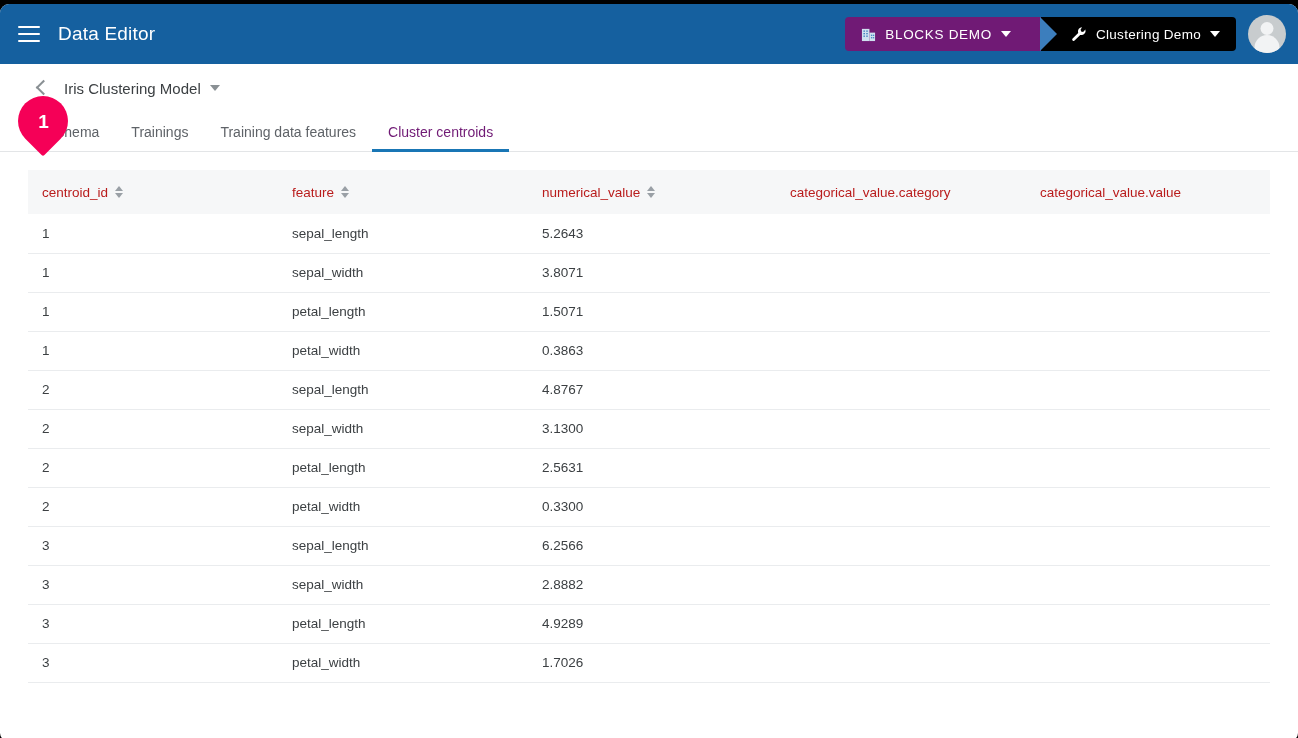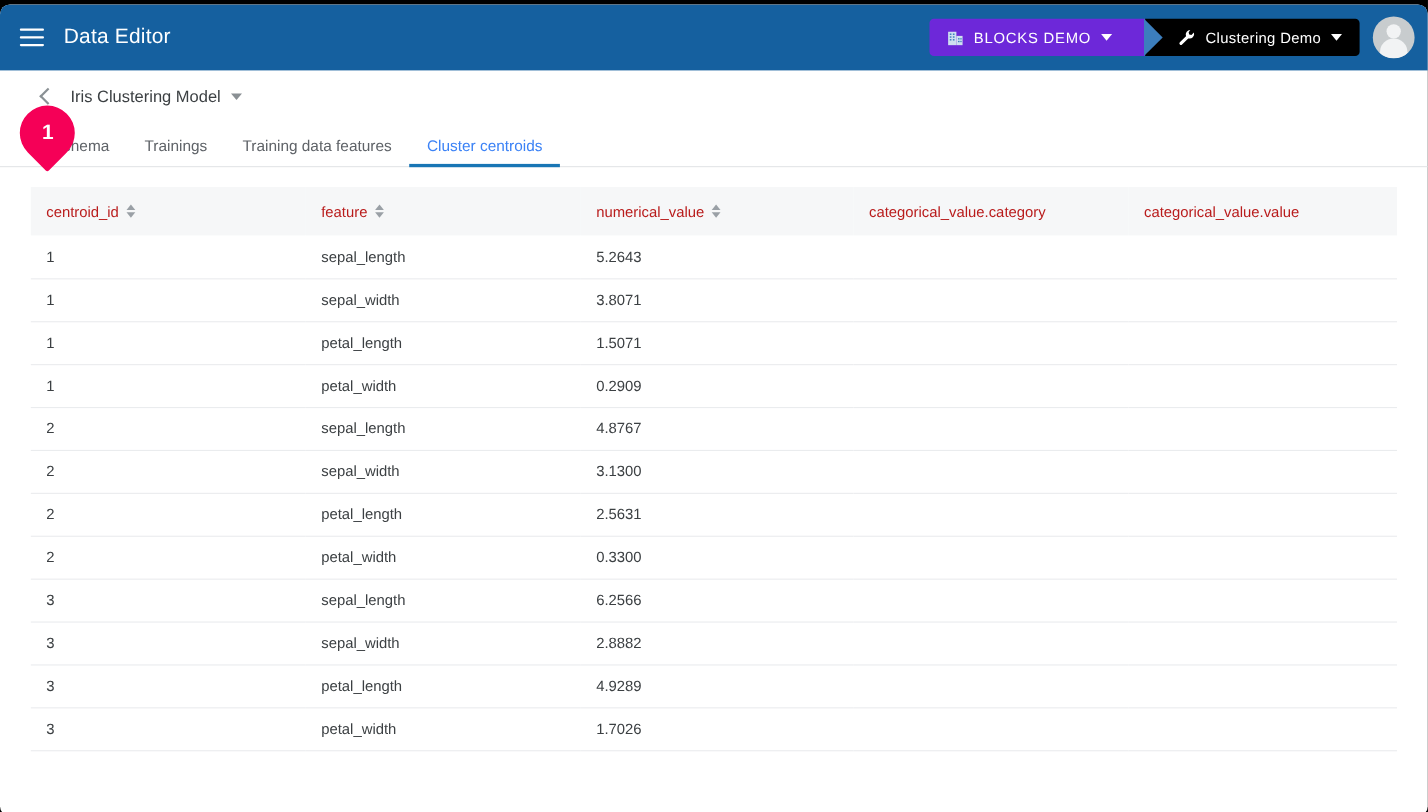--- a/index.html
+++ b/index.html
@@ -67,21 +67,21 @@
   .chip {
     display: flex;
     align-items: center;
     gap: 9px;
     color: #ffffff;
     font-size: 13.5px;
     white-space: nowrap;
     cursor: pointer;
   }
   .chip-a {
-    background: #6d28d9;
+    background: #701a75;
     padding: 0 30px 0 16px;
     border-radius: 4px 0 0 4px;
     position: relative;
   }
   .chip-a::after {
     content: "";
     position: absolute;
     right: -16px; top: 0;
     width: 0; height: 0;
     border-top: 17px solid transparent;
@@ -180,21 +180,21 @@
     margin-top: 4px;
   }
   .tab {
     font-size: 14px;
     color: #5F6368;
     padding: 0 16px 11px 16px;
     cursor: pointer;
     white-space: nowrap;
     position: relative;
   }
-  .tab.active { color: #3b82f6; }
+  .tab.active { color: #701a75; }
   .tab.active::after {
     content: "";
     position: absolute;
     left: 0; right: 0; bottom: -1px;
     height: 3px;
     background: #1976B5;
   }
 
   
   .table-wrap {
@@ -410,21 +410,21 @@
           <tr>
             <td class="col-1">1</td>
             <td class="col-2">petal_length</td>
             <td class="col-3">1.5071</td>
             <td class="col-4"></td>
             <td class="col-5"></td>
           </tr>
           <tr>
             <td class="col-1">1</td>
             <td class="col-2">petal_width</td>
-            <td class="col-3">0.2909</td>
+            <td class="col-3">0.3863</td>
             <td class="col-4"></td>
             <td class="col-5"></td>
           </tr>
           <tr>
             <td class="col-1">2</td>
             <td class="col-2">sepal_length</td>
             <td class="col-3">4.8767</td>
             <td class="col-4"></td>
             <td class="col-5"></td>
           </tr>

